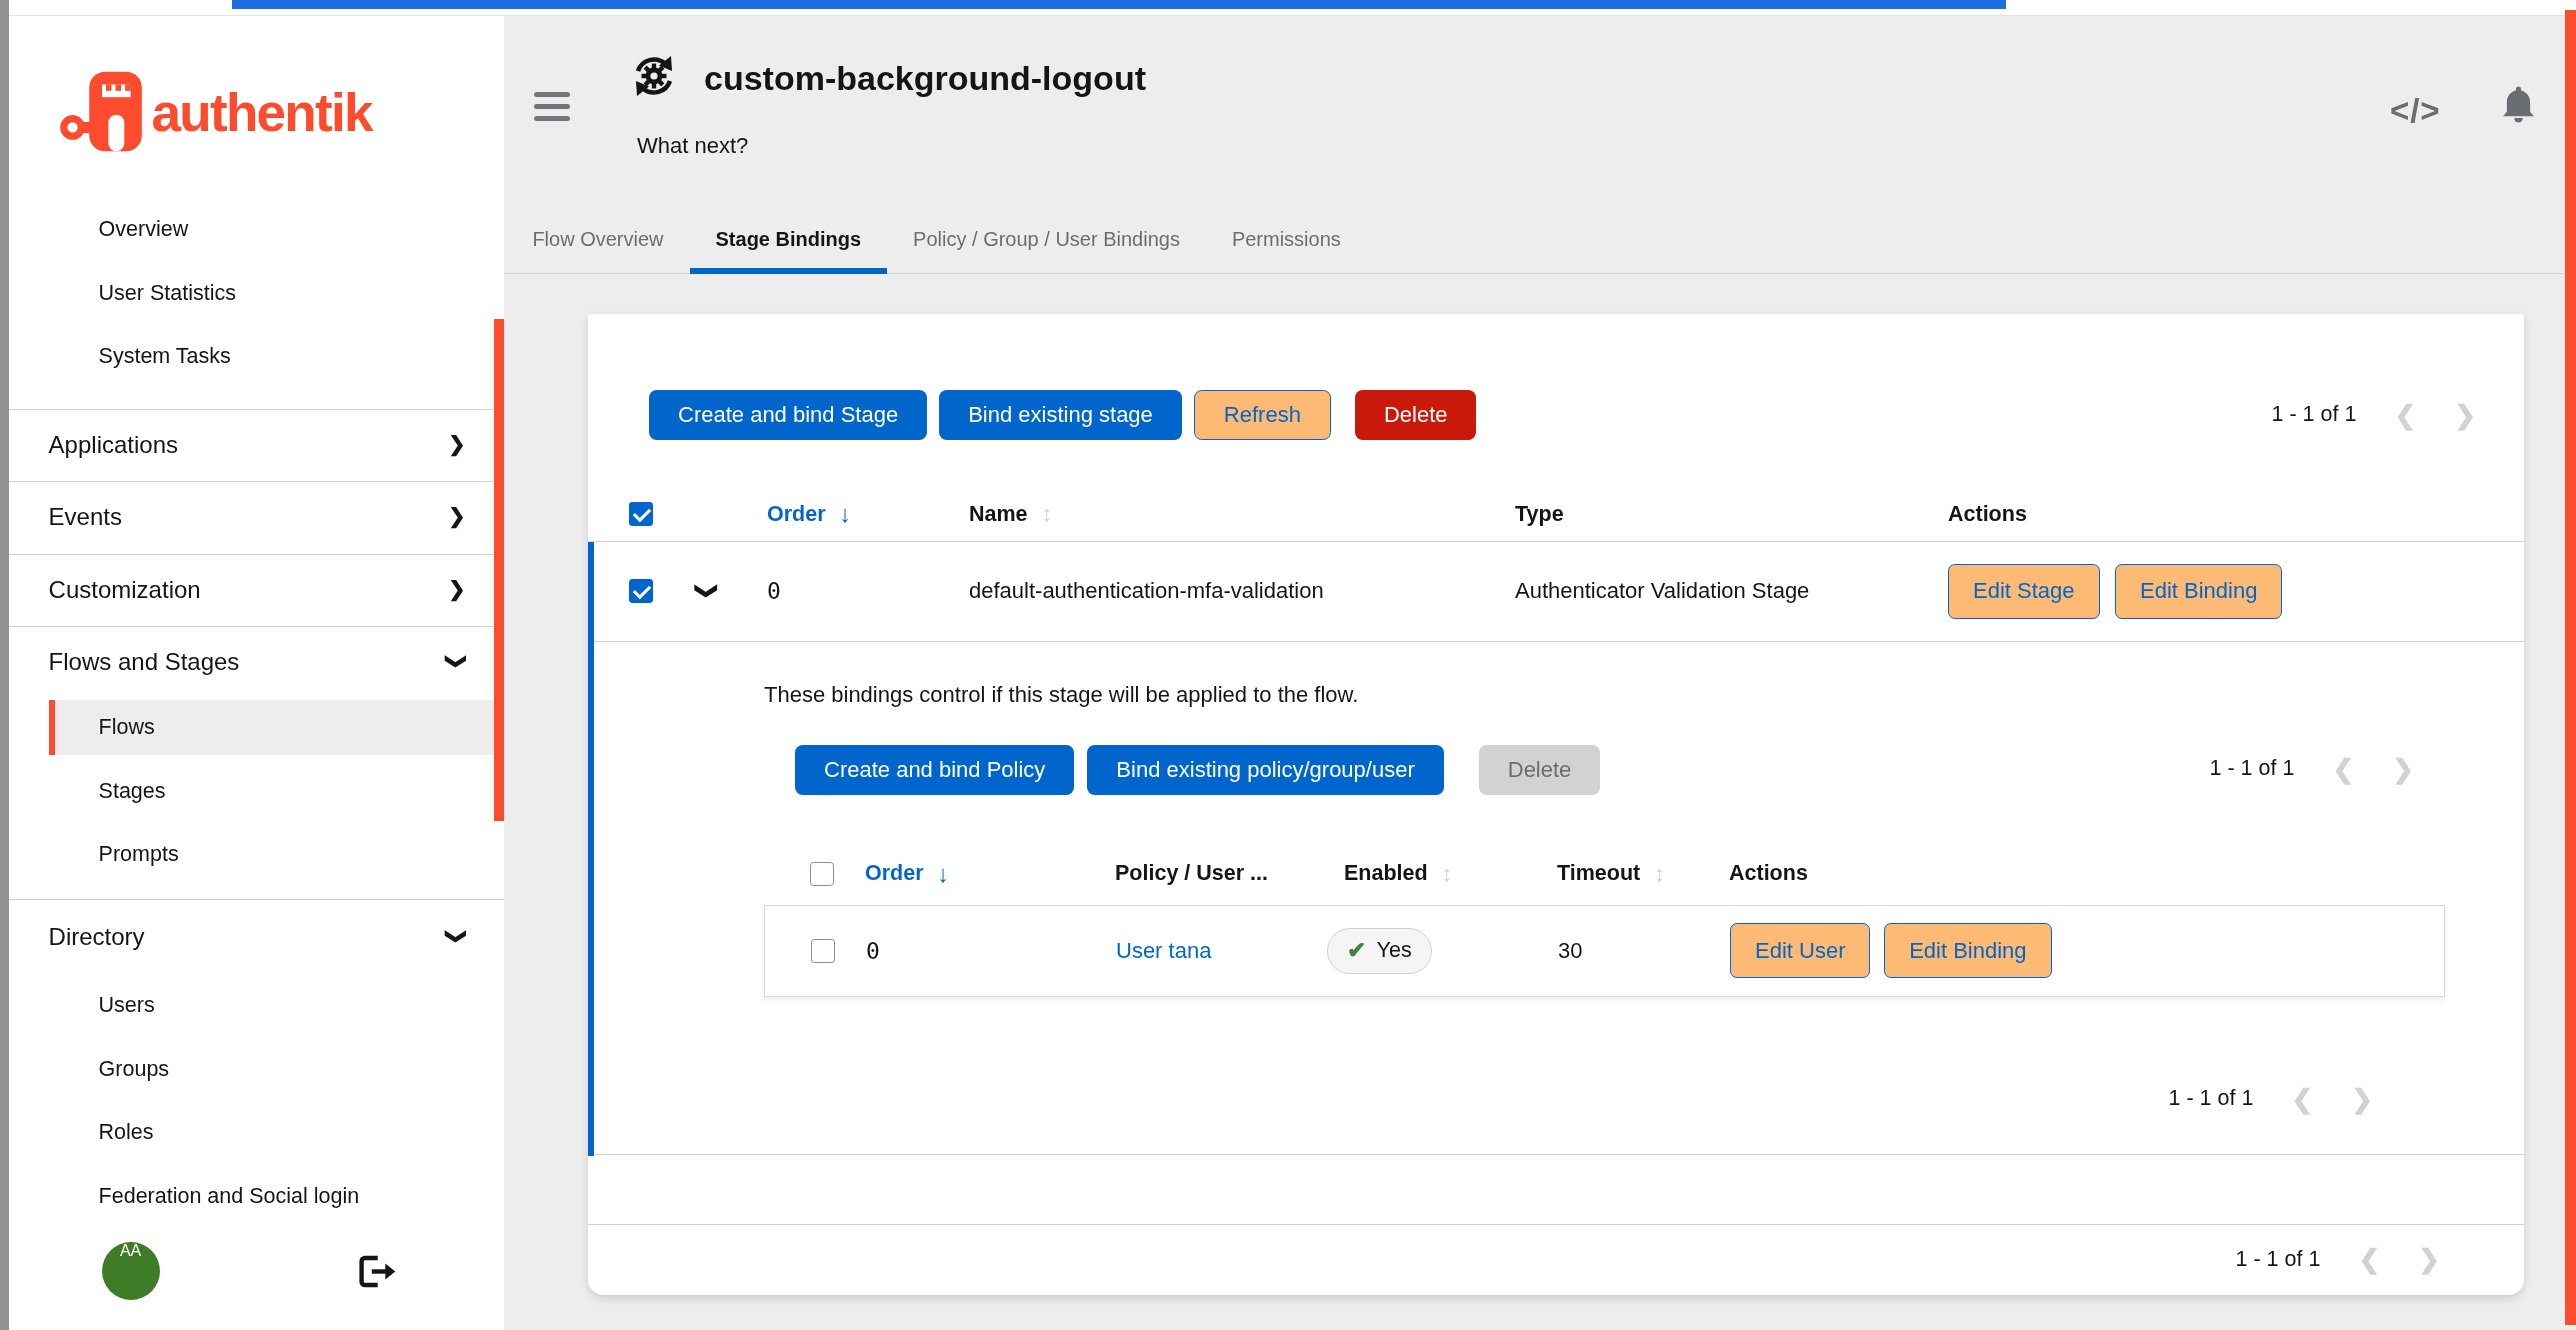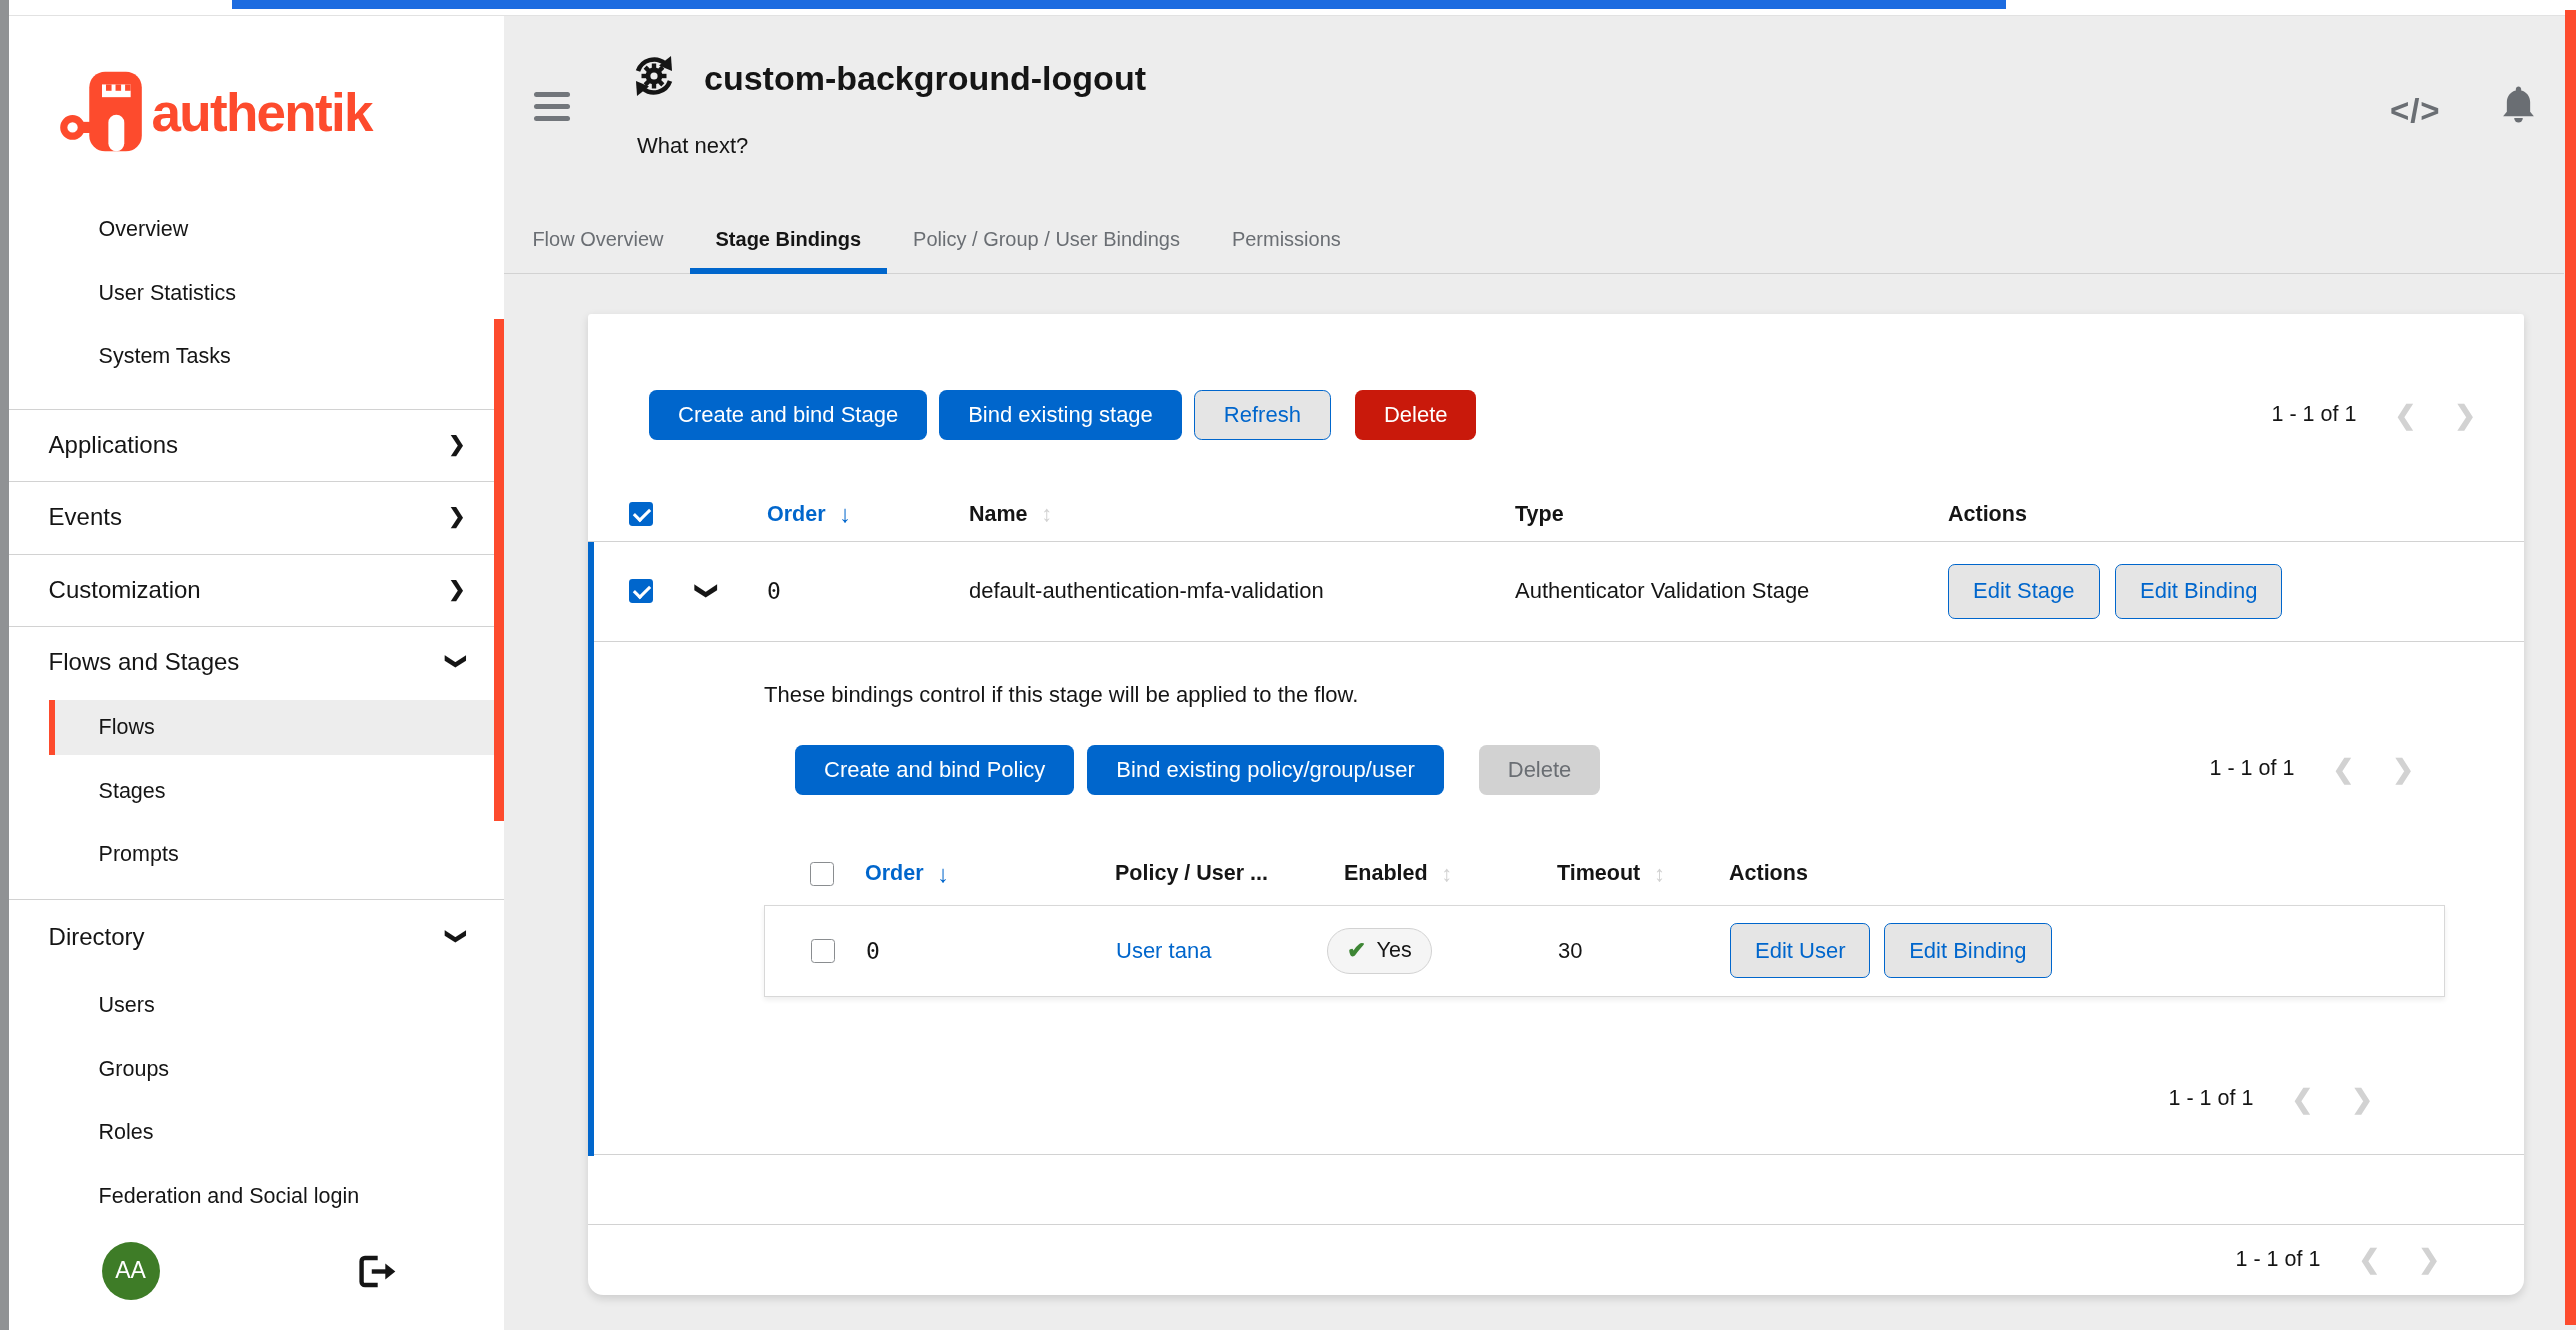--- a/index.html
+++ b/index.html
@@ -25,21 +25,21 @@
               padding-left:90px; font-size:21.5px; color:#151515; cursor:pointer; }
   .nav-item.selected { left:40px; width:445px; height:55px; background:#ededed;
               border-left:6px solid #fd4b2d; padding-left:44px; }
   .nav-group { position:absolute; left:0; width:495px; height:72px; display:flex; align-items:center;
               justify-content:space-between; padding:0 38px 0 40px; font-size:24px; cursor:pointer; }
   .sb-divider { position:absolute; left:0; width:495px; border-top:1.7px solid #d2d2d2; }
   .chev { display:inline-block; font-size:20.6px; font-weight:bold; color:#151515; line-height:1; }
   .chev.down { transform:rotate(90deg); }
   .sidebar-thumb { position:absolute; right:0; top:303px; width:9.4px; height:502px; background:#fd4b2d; }
   .avatar { position:absolute; left:93px; top:1226px; width:58px; height:58px; border-radius:50%;
-            background:#3e7c27; color:#fff; font-size:23px; display:flex; align-items:center;
+            background:#3e7c27; color:#fff; font-size:16px; display:flex; align-items:flex-start;
             justify-content:center; cursor:pointer; }
   .logout { position:absolute; left:343px; top:1236px; cursor:pointer; }
 
   
   .main { position:absolute; left:503px; top:15.5px; width:2073px; height:1315px; }
   .hamburger { position:absolute; left:31px; top:76px; width:36px; cursor:pointer; }
   .hamburger span { display:block; width:36px; height:5.2px; background:#72767b; border-radius:2.6px; margin-bottom:6.9px; }
   .flow-icon { position:absolute; left:127px; top:36px; }
   .page-title { position:absolute; left:201px; top:43px; font-size:34px; font-weight:bold; color:#151515; }
   .page-subtitle { position:absolute; left:134px; top:117px; font-size:22px; color:#151515; }
@@ -54,21 +54,21 @@
   .tab.active { color:#151515; font-weight:bold; }
   .tab.active::after { content:""; position:absolute; left:0; right:0; bottom:-1.7px; height:6px; background:#0066cc; }
 
   
   .card { position:absolute; left:85px; top:298px; width:1936px; height:981px; background:#ffffff;
           border-radius:3.4px 3.4px 15.5px 15.5px; box-shadow:0 3.4px 8.6px rgba(0,0,0,0.13); }
 
   .btn { display:inline-flex; align-items:center; justify-content:center; height:50px; padding:0 29px;
          border-radius:7.7px; font-size:22px; font-family:"Liberation Sans",sans-serif; border:none; cursor:pointer; white-space:nowrap; }
   .btn-primary { background:#0066cc; color:#ffffff; }
-  .btn-secondary { background:#e5e5e5; color:#0066cc; border:1.7px solid #0066cc; }
+  .btn-secondary { background:#fdba74; color:#0066cc; border:1.7px solid #0066cc; }
   .btn-danger { background:#c9190b; color:#ffffff; }
   .btn-disabled { background:#d2d2d2; color:#6a6e73; cursor:default; }
   .btn-sm { height:55px; padding:13px 24px; border-radius:6.9px; }
 
   .toolbar { position:absolute; left:26px; top:76px; right:48px; height:50px; display:flex; align-items:center;padding-left:35px; }
   .toolbar .btn { margin-right:12px; }
   .toolbar .btn-danger { margin-left:12px; margin-right:0; }
 
   .pagination { display:flex; align-items:center; gap:38px; font-size:21.5px; color:#151515; }
   .pg-chev { color:#d2d2d2; font-size:26px; font-weight:bold; cursor:pointer; line-height:1; }

